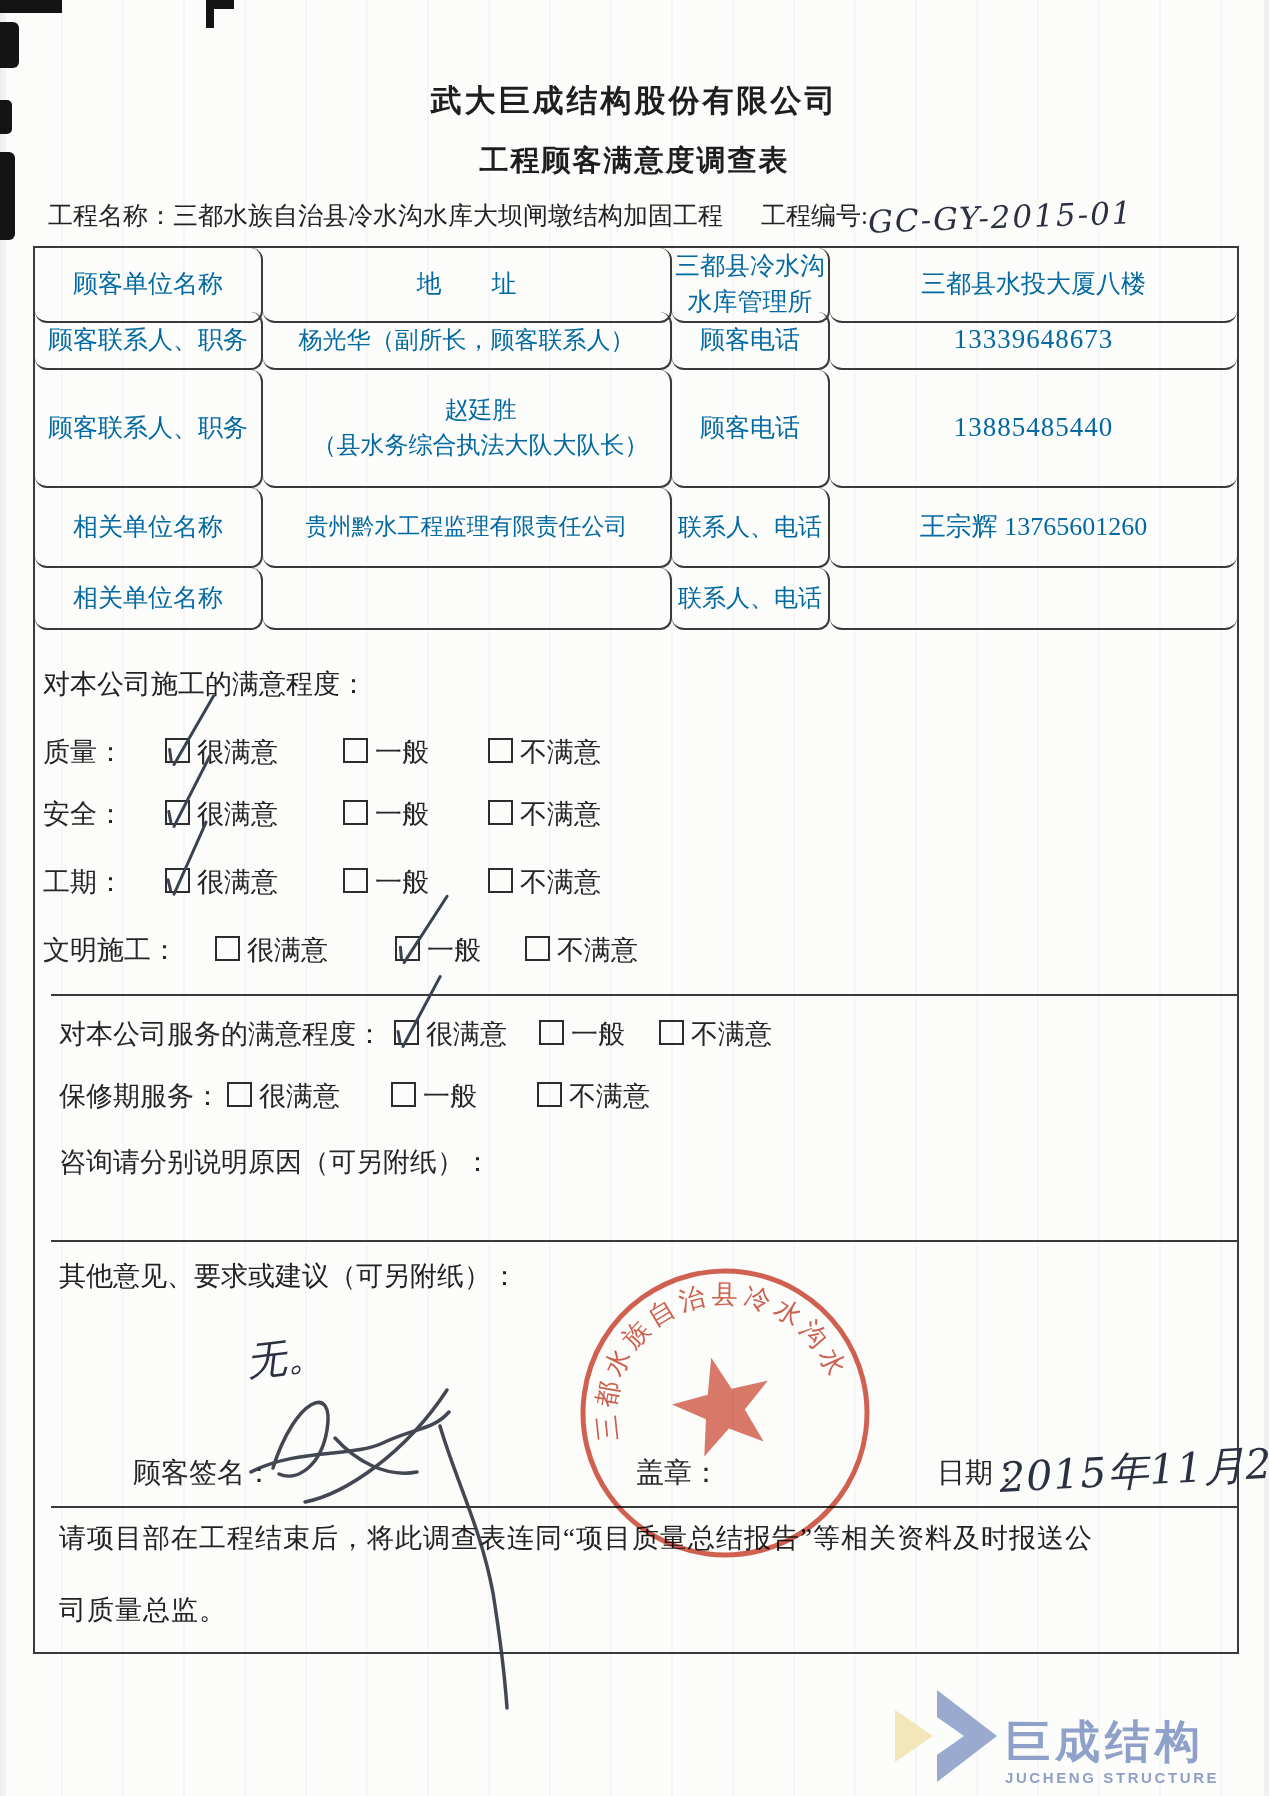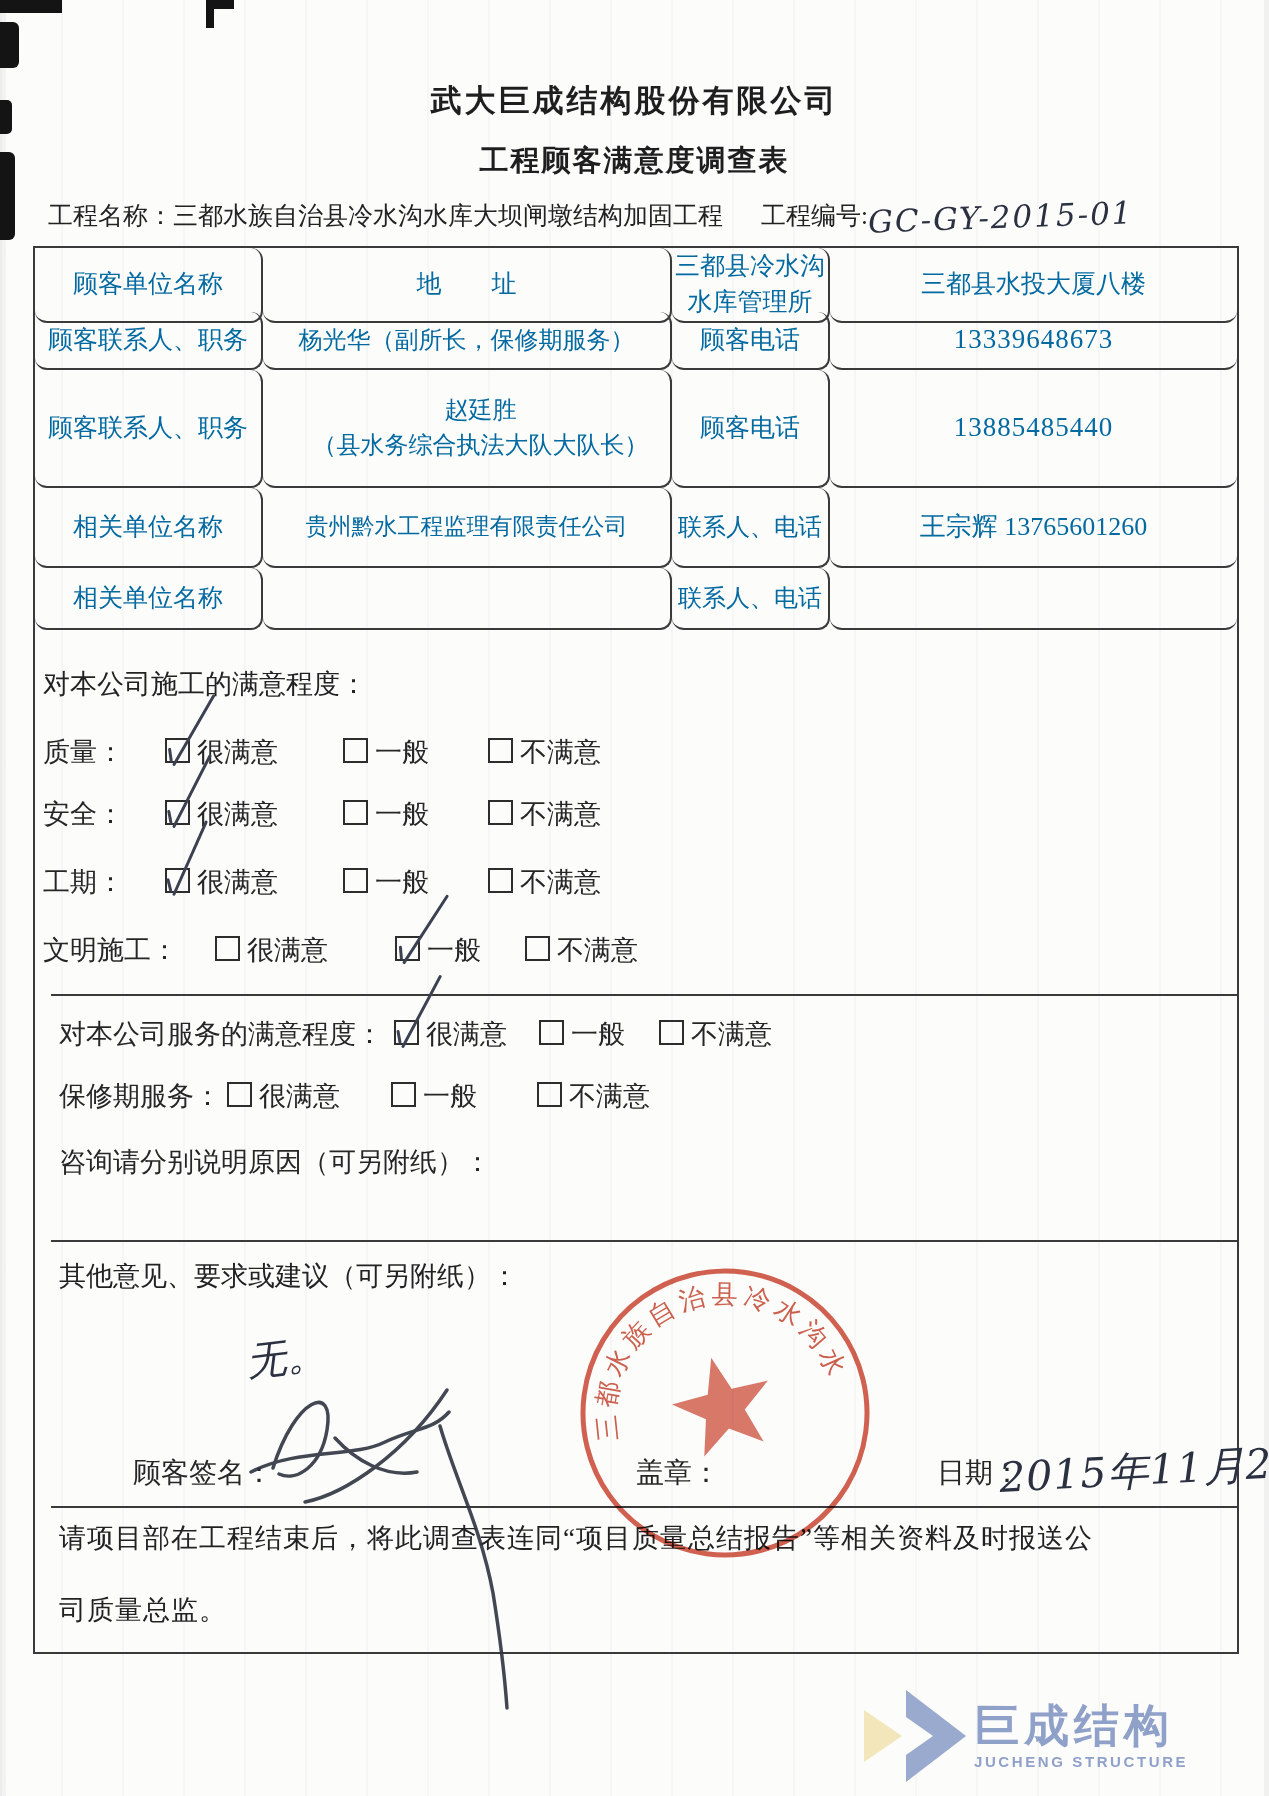--- a/index.html
+++ b/index.html
@@ -37,21 +37,21 @@
   .tick::after{content:"";position:absolute;left:-8px;bottom:1px;width:3px;height:14px;background:#3a4150;transform:rotate(-38deg);border-radius:2px;}
   .prompt{position:absolute;left:8px;font-size:27px;}
   .resp-none{position:absolute;left:195px;top:88px;font-size:40px;transform:rotate(-7deg);}
   .signrow{position:absolute;left:0;top:212px;width:100%;height:46px;font-size:28px;}
   .signrow .lbl{position:absolute;top:0;}
   .date-hand{position:absolute;left:948px;top:-12px;font-size:41px;letter-spacing:1px;transform:rotate(-3deg);white-space:nowrap;}
   .footline{position:absolute;left:8px;font-size:27px;letter-spacing:1px;color:#222;}
   svg.overlay{position:absolute;pointer-events:none;}
   #stampsvg{mix-blend-mode:multiply;opacity:.88;}
   
-  .logo{position:absolute;left:862px;top:1686px;display:flex;align-items:center;}
+  .logo{position:absolute;left:893px;top:1686px;display:flex;align-items:flex-end;}
   .licon{position:relative;width:106px;height:100px;}
   .ltri-gold{position:absolute;left:2px;top:24px;width:0;height:0;border-top:26px solid transparent;border-bottom:26px solid transparent;border-left:38px solid #f3e6ba;}
   .ltri-blue{position:absolute;left:44px;top:4px;width:0;height:0;border-top:46px solid transparent;border-bottom:46px solid transparent;border-left:60px solid #9aa9ce;}
   .ltri-notch{position:absolute;left:44px;top:31px;width:0;height:0;border-top:19px solid transparent;border-bottom:19px solid transparent;border-left:27px solid #fcfcfb;}
   .ltext{display:flex;flex-direction:column;margin-left:6px;font-family:"Liberation Sans","DejaVu Sans",sans-serif;}
   .lcn{font-size:45px;font-weight:bold;color:#8fa0c9;letter-spacing:5px;line-height:1.05;}
   .len{font-size:15px;font-weight:bold;color:#8fa0c9;letter-spacing:2.6px;margin-top:4px;}
 </style>
 </head>
 <body>
@@ -77,21 +77,21 @@
 
     <div>
       <div class="trow" style="height:64px;">
         <div class="tc">顾客单位名称</div>
         <div class="tc">地　　址</div>
         <div class="tc">三都县冷水沟水库管理所</div>
         <div class="tc">三都县水投大厦八楼</div>
       </div>
       <div class="trow" style="height:58px;">
         <div class="tc">顾客联系人、职务</div>
-        <div class="tc" style="font-size:24px;">杨光华（副所长，保修期服务）</div>
+        <div class="tc" style="font-size:24px;">杨光华（副所长，顾客联系人）</div>
         <div class="tc">顾客电话</div>
         <div class="tc phone">13339648673</div>
       </div>
       <div class="trow" style="height:118px;">
         <div class="tc">顾客联系人、职务</div>
         <div class="tc" style="font-size:24px;padding-left:28px;">
           <div>赵廷胜</div>
           <div>（县水务综合执法大队大队长）</div>
         </div>
         <div class="tc">顾客电话</div>

